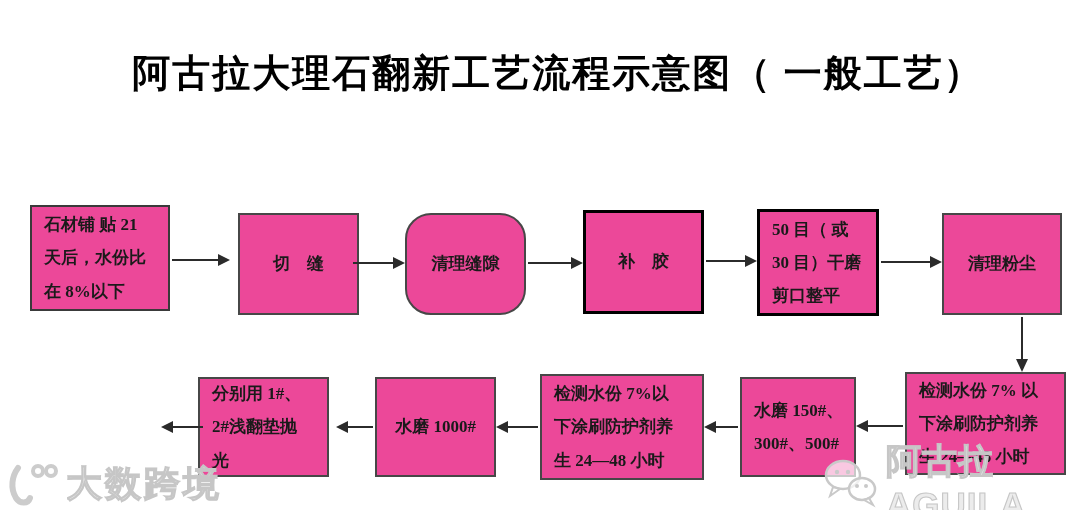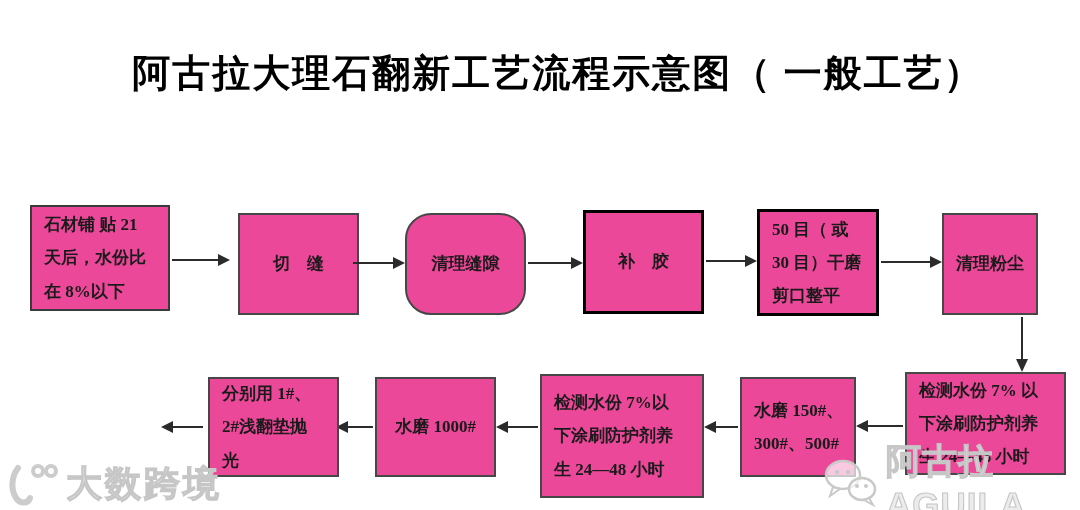--- a/index.html
+++ b/index.html
@@ -66,26 +66,26 @@
   .wm-left  { left:4px;  top:460px; font-size:36px; letter-spacing:3px; }
   .wm-right { left:820px; top:438px; font-size:35px; letter-spacing:1px; }
   .wm svg { display:block; }
 
   
   .b1  { left:30px;  top:205px; width:140px; height:106px; }
   .b2  { left:222px; top:213px; width:121px; height:102px;margin-left:16px; }
   .b3  { left:405px; top:213px; width:121px; height:102px;border-radius:26px; }
   .b4  { left:583px; top:210px; width:121px; height:104px; }
   .b5  { left:757px; top:209px; width:122px; height:107px; }
-  .b6  { left:942px; top:213px; width:96px; height:102px; }
+  .b6  { left:942px; top:213px; width:120px; height:102px; }
   .b7  { left:905px; top:372px; width:161px; height:103px; }
   .b8  { left:740px; top:377px; width:116px; height:100px; }
-  .b9  { left:540px; top:374px; width:164px; height:124px; }
+  .b9  { left:540px; top:374px; width:164px; height:106px; }
   .b10 { left:375px; top:377px; width:121px; height:100px; }
-  .b11 { left:208px; top:377px; width:131px; height:100px; }
+  .b11 { left:198px; top:377px; width:131px; height:100px; }
   .b12 { left:35px;  top:377px; width:126px; height:101px; }
 
   .a1 { left:172px; top:259px; width:56px; }
   .a2 { left:353px; top:262px; width:50px; }
   .a3 { left:528px; top:262px; width:53px; }
   .a4 { left:706px; top:260px; width:49px; }
   .a5 { left:881px; top:261px; width:59px; }
   .a6 { left:1021px; top:317px; height:53px; }
   .a7 { left:858px; top:425px; width:45px; }
   .a8 { left:706px; top:426px; width:32px; }

